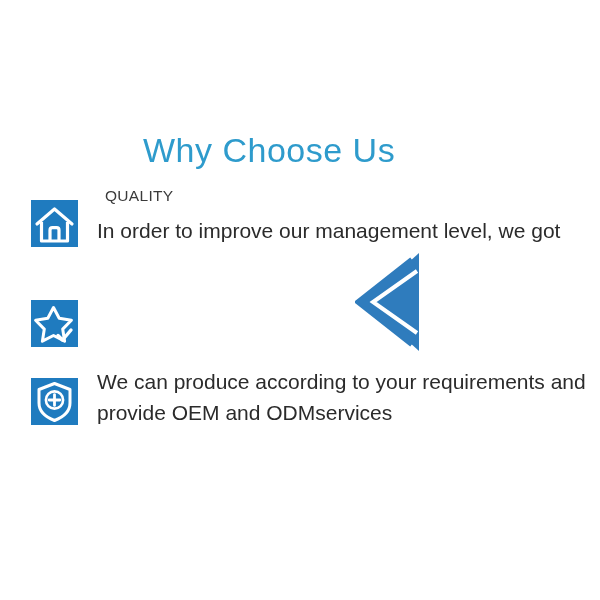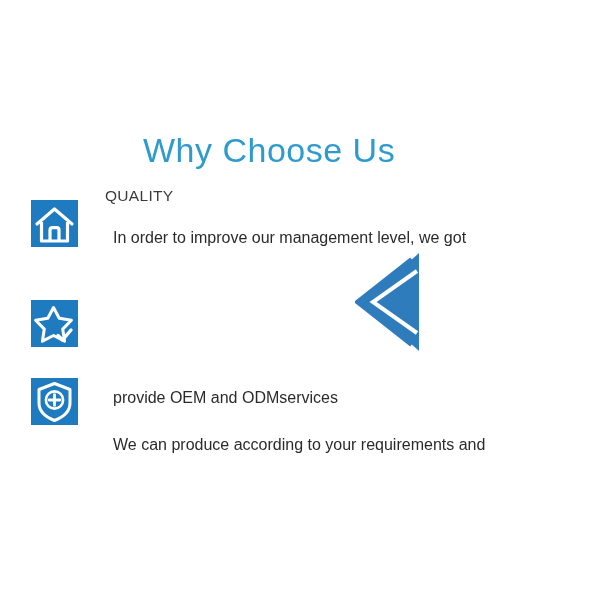--- a/index.html
+++ b/index.html
@@ -82,24 +82,24 @@
   .feature-heading {
     font-size: 15.5px;
     line-height: 20px;
     color: #3a3a3a;
     letter-spacing: 0.3px;
     margin: 0 0 9px 8px;
     font-weight: 400;
     white-space: nowrap;
   }
   .feature-line {
-    font-size: 16px;
+    font-size: 21px;
     line-height: 31px;
     color: #2b2b2b;
-    margin: 16px;
+    margin: 0;
     white-space: nowrap;
   }
 </style>
 </head>
 <body>
 
 <div id="page">
 
   <div class="page-title">Why Choose Us</div>
 
@@ -143,19 +143,19 @@
 
     <div class="feature feature-3">
       <span class="icon-tile">
         <svg viewBox="0 0 47 47" xmlns="http://www.w3.org/2000/svg" aria-hidden="true">
           <path d="M23.5 5.5 L39 11.5 L39 25 Q39 36.5 23.5 42.5 Q8 36.5 8 25 L8 11.5 Z" fill="none" stroke="#ffffff" stroke-width="3" stroke-linejoin="round"></path>
           <circle cx="23.5" cy="22" r="8.6" fill="none" stroke="#ffffff" stroke-width="2.6"></circle>
           <path d="M23.5 16.6 L23.5 27.4 M18.1 22 L28.9 22" fill="none" stroke="#ffffff" stroke-width="2.8" stroke-linecap="round"></path>
         </svg>
       </span>
       <div class="feature-body">
+        <div class="feature-line">We can produce according to your requirements and</div>
         <div class="feature-line">provide OEM and ODMservices</div>
-        <div class="feature-line">We can produce according to your requirements and</div>
       </div>
     </div>
 
   </div>
 </div>
 
 </body></html>

